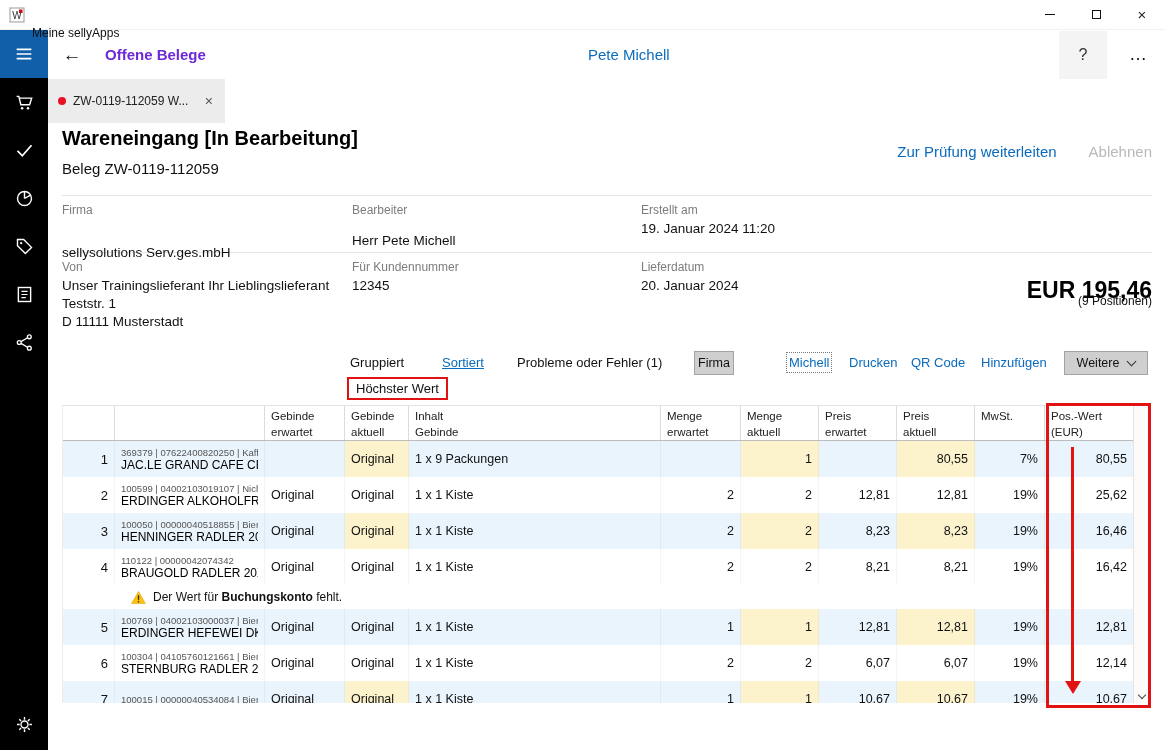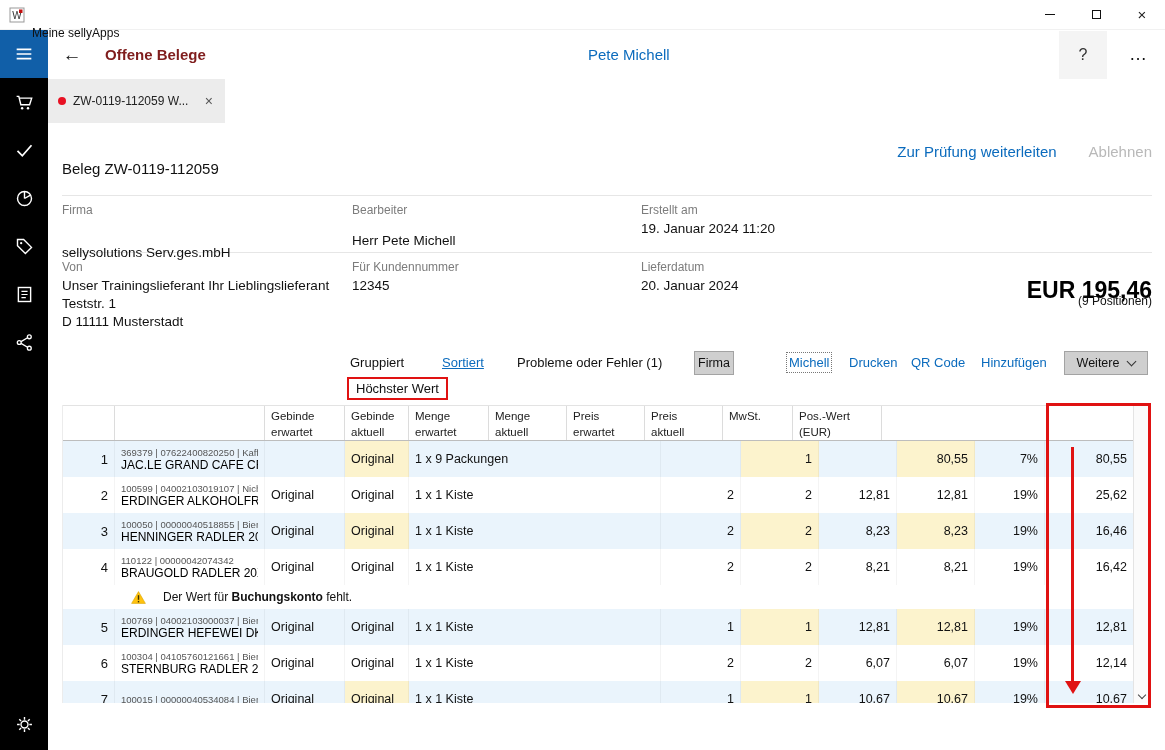--- a/index.html
+++ b/index.html
@@ -19,21 +19,21 @@
 
   
   .sidebar { position:absolute; top:30px; left:0; width:48px; height:720px; background:#000; display:flex; flex-direction:column; align-items:center; z-index:5; }
   .hamburger { width:48px; height:48px; background:var(--hamburger-blue,#115fa8); display:flex; align-items:center; justify-content:center; }
   .side-icon { width:48px; height:48px; display:flex; align-items:center; justify-content:center; }
   .side-gear { margin-top:auto; margin-bottom:2px; }
 
   
   .app-header { position:absolute; top:30px; left:48px; width:1117px; height:49px; background:#fff; display:flex; align-items:center; z-index:4; }
   .back-btn { width:48px; text-align:center; font-size:19px; color:#111; }
-  .header-title { font-size:15px; font-weight:bold; margin-left:9px; color:#7f1d1d; }
+  .header-title { font-size:15px; font-weight:bold; margin-left:9px; color:#6d28d9; }
   .header-user { position:absolute; left:52%; transform:translateX(-50%); color:var(--accent-blue,#0b6bbd); font-size:15px; }
   .help-btn { position:absolute; right:58px; width:48px; height:48px; background:#f4f4f4; display:flex; align-items:center; justify-content:center; font-size:16px; color:#333; }
   .more-btn { position:absolute; right:6px; width:42px; height:48px; display:flex; align-items:center; justify-content:center; font-size:18px; color:#111; }
 
   
   .tabbar { position:absolute; top:79px; left:48px; width:1117px; height:44px; background:#fff; display:flex; z-index:4; }
   .tab { width:177px; height:100%; background:#ececec; display:flex; align-items:center; padding:0 10px; gap:7px; }
   .tab-dot { width:8px; height:8px; border-radius:50%; background:var(--tab-dot-red,#e81123); flex:0 0 auto; }
   .tab-label { font-size:12px; color:#222; flex:1; white-space:nowrap; overflow:hidden; }
   .tab-close { font-size:14px; color:#555; padding:0 2px; }
@@ -80,21 +80,21 @@
   .tcell.hl { background:var(--cell-highlight-yellow,#fcf3cd); }
   .num-r { align-items:flex-end; }
   .c-num { width:52px; font-size:13px; }
   .c-art { width:150px; }
   .c-ge { width:80px; } .c-ga { width:64px; } .c-in { width:252px; }
   .c-me { width:80px; } .c-ma { width:78px; }
   .c-pe { width:78px; } .c-pa { width:78px; }
   .c-mw { width:70px; } .c-pw { width:89px; }
   .art-code { font-size:9.5px; color:#555; white-space:nowrap; overflow:hidden; }
   .art-name { font-size:12px; color:#000; white-space:nowrap; overflow:hidden; }
-  .warn-row { display:flex; align-items:center; height:24px; padding-left:68px; gap:17px; font-size:12px; background:#fff; color:#111; }
+  .warn-row { display:flex; align-items:center; height:24px; padding-left:68px; gap:7px; font-size:12px; background:#fff; color:#111; }
   .vscroll { position:absolute; right:0; top:0; width:17px; height:100%; background:#fbfbfb; border-left:1px solid #e4e4e4; }
   .vscroll-btn { position:absolute; bottom:5px; left:0; width:100%; display:flex; justify-content:center; }
   .vscroll-chev { width:6px; height:6px; border-right:1.4px solid #444; border-bottom:1.4px solid #444; transform:rotate(45deg); }
 
   
   .ann { position:absolute; z-index:60; pointer-events:none; }
   .ann-col-box { left:1046px; top:403px; width:105px; height:305px; border:3px solid var(--annotation-red,#e01212); }
   .ann-arrow-line { left:1071px; top:447px; width:3px; height:236px; background:var(--annotation-red,#e01212); }
   .ann-arrow-head { left:1065px; top:681px; width:0; height:0; border-left:8px solid transparent; border-right:8px solid transparent; border-top:13px solid var(--annotation-red,#e01212); }
 </style>
@@ -189,20 +189,21 @@
 
   <div class="tabbar">
     <div class="tab">
       <span class="tab-dot"></span>
       <span class="tab-label">ZW-0119-112059 W...</span>
       <span class="tab-close">×</span>
     </div>
   </div>
 
   <div class="content">
+    <div class="doc-title">Wareneingang [In Bearbeitung]</div>
     <div class="doc-actions">
       <span class="action-forward">Zur Prüfung weiterleiten</span>
       <span class="action-reject">Ablehnen</span>
     </div>
     <div class="doc-beleg">Beleg ZW-0119-112059</div>
 
     <div class="info-sep1"></div>
     <div class="info-sep2"></div>
 
     <span class="info-label" style="left:14px; top:80px;">Firma</span>
@@ -240,20 +241,21 @@
     </div>
 
     <div class="sort-value">Höchster Wert</div>
 
     <div class="table-wrap">
       <div class="thead">
         <div class="th c-num"></div>
         <div class="th c-art"></div>
         <div class="th c-ge"><span class="thw w52">Gebinde erwartet</span></div>
         <div class="th c-ga"><span class="thw w52">Gebinde aktuell</span></div>
+        <div class="th c-in"><span class="thw w46">Inhalt Gebinde</span></div>
         <div class="th c-me"><span class="thw w52">Menge erwartet</span></div>
         <div class="th c-ma"><span class="thw w52">Menge aktuell</span></div>
         <div class="th c-pe"><span class="thw w52">Preis erwartet</span></div>
         <div class="th c-pa"><span class="thw w52">Preis aktuell</span></div>
         <div class="th c-mw"><span class="thw">MwSt.</span></div>
         <div class="th c-pw"><span class="thw w58">Pos.-Wert (EUR)</span></div>
       </div>
       <div id="table-body">
           <div class="trow alt">
             <div class="tcell c-num num-r">1</div>

